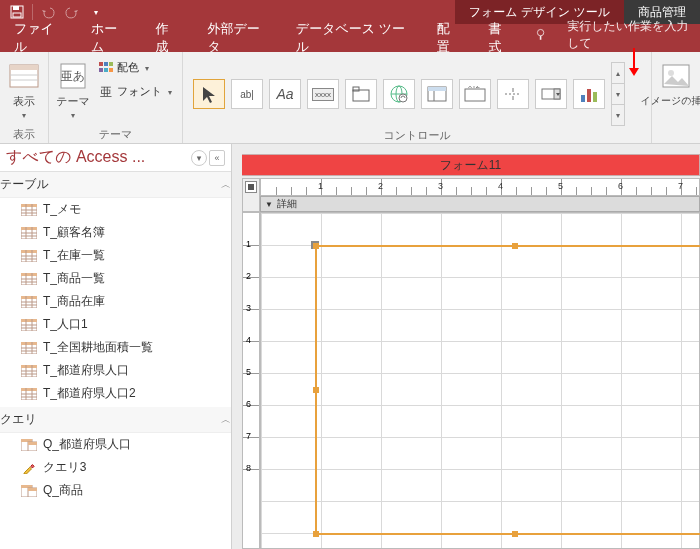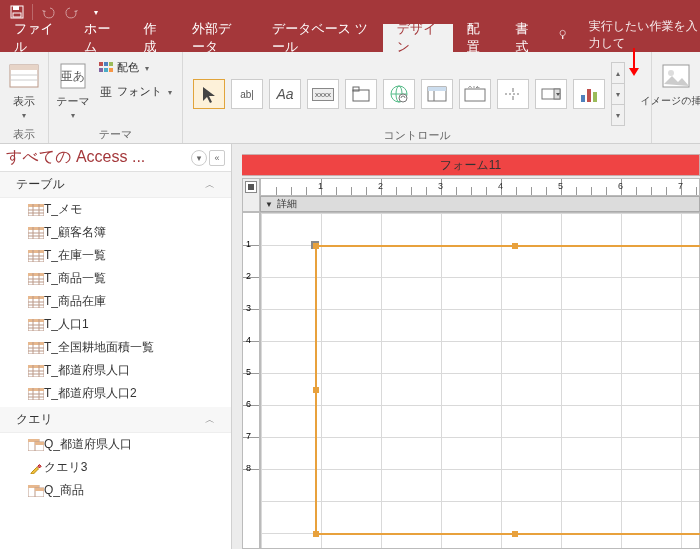--- a/index.html
+++ b/index.html
@@ -46,24 +46,24 @@
   
   .main { display:flex; height:calc(549px - 24px - 28px - 92px); }
 
   
   .nav { width:232px; border-right:1px solid #d0d0d0; background:#fff; display:flex; flex-direction:column;}
   .nav-header { height:28px; display:flex; align-items:center; padding:0 6px; border-bottom:1px solid #e0e0e0;}
   .nav-title { flex:1; color:#a4373a; font-size:16px; white-space:nowrap; overflow:hidden;}
   .nav-htools { display:flex; gap:2px; align-items:center;}
   .nav-htools span { width:16px;height:16px;display:flex;align-items:center;justify-content:center;border:1px solid #ccc;border-radius:8px;font-size:9px;color:#666;}
   .nav-htools .collapse{border-radius:2px;}
-  .nav-section { padding:4px 16px; font-size:12px; color:#333; display:flex; align-items:center; justify-content:space-between; background:#f7f7f7; border-bottom:1px solid #eee;}
+  .nav-section { padding:4px 0; font-size:12px; color:#333; display:flex; align-items:center; justify-content:space-between; background:#f7f7f7; border-bottom:1px solid #eee;}
   .nav-section .chev{font-size:10px;color:#666;}
   .nav-list { overflow-y:auto; flex:1;}
-  .nav-item { display:flex; align-items:center; padding:3px 8px 3px 28px; font-size:12px; color:#333;}
+  .nav-item { display:flex; align-items:center; gap:6px; padding:3px 8px 3px 21px; font-size:12px; color:#333;}
   .nav-item .ticon { width:16px;height:14px; display:flex;align-items:center;justify-content:center;}
   .nav-item .ticon svg{width:16px;height:12px;}
 
   
   .surface { flex:1; background:#ececec; position:relative; overflow:hidden;}
   .form-tab { position:absolute; left:10px; top:10px; height:22px; display:flex; align-items:center;}
   .form-tab .tabicon{width:22px;height:22px;background:#f7f0f0;border:1px solid #bfa0a0;border-bottom:none;display:flex;align-items:center;justify-content:center;}
   .tabstrip { position:absolute; left:10px; right:0; top:10px; height:22px; background:#ef4444; border:1px solid #c9adad; border-left:none; display:flex;align-items:center;justify-content:center;color:#333;font-size:12px;}
 
   .ruler-h { position:absolute; left:28px; right:0; top:34px; height:18px; background:#fff; border:1px solid #bbb; font-size:9px; color:#333; overflow:hidden;}
@@ -117,29 +117,32 @@
     </div>
     <div class="qat-btn" style="opacity:.5">
       <svg width="14" height="14" viewBox="0 0 14 14">
           <path d="M5 3 A5 5 0 1 0 11 8" fill="none" stroke="#fff"></path>
           <path d="M11 8 l2 -3 l-4 1 z" fill="#fff"></path>
         </svg>
     </div>
     <div class="qat-btn" style="font-size:8px;">▾</div>
   </div>
   <div class="title-spacer"></div>
+  <div class="contextual">
+    <div class="ctx-tab tool">フォーム デザイン ツール</div>
+    <div class="ctx-tab doc">商品管理</div>
+  </div>
 </div>
 
 <div class="ribbon-tabs">
   <div class="rtab">ファイル</div>
   <div class="rtab">ホーム</div>
   <div class="rtab">作成</div>
   <div class="rtab">外部データ</div>
   <div class="rtab">データベース ツール</div>
-  <div class="rtab active">デザイン</div>
   <div class="rtab">配置</div>
   <div class="rtab">書式</div>
   <div class="tell-me">
     <svg viewBox="0 0 16 16">
         <circle cx="7" cy="5" r="4" fill="none" stroke="#fff"></circle>
         <rect x="6" y="9" width="2" height="5" fill="#fff"></rect>
       </svg>
     <span>実行したい作業を入力して</span>
   </div>
 </div>

